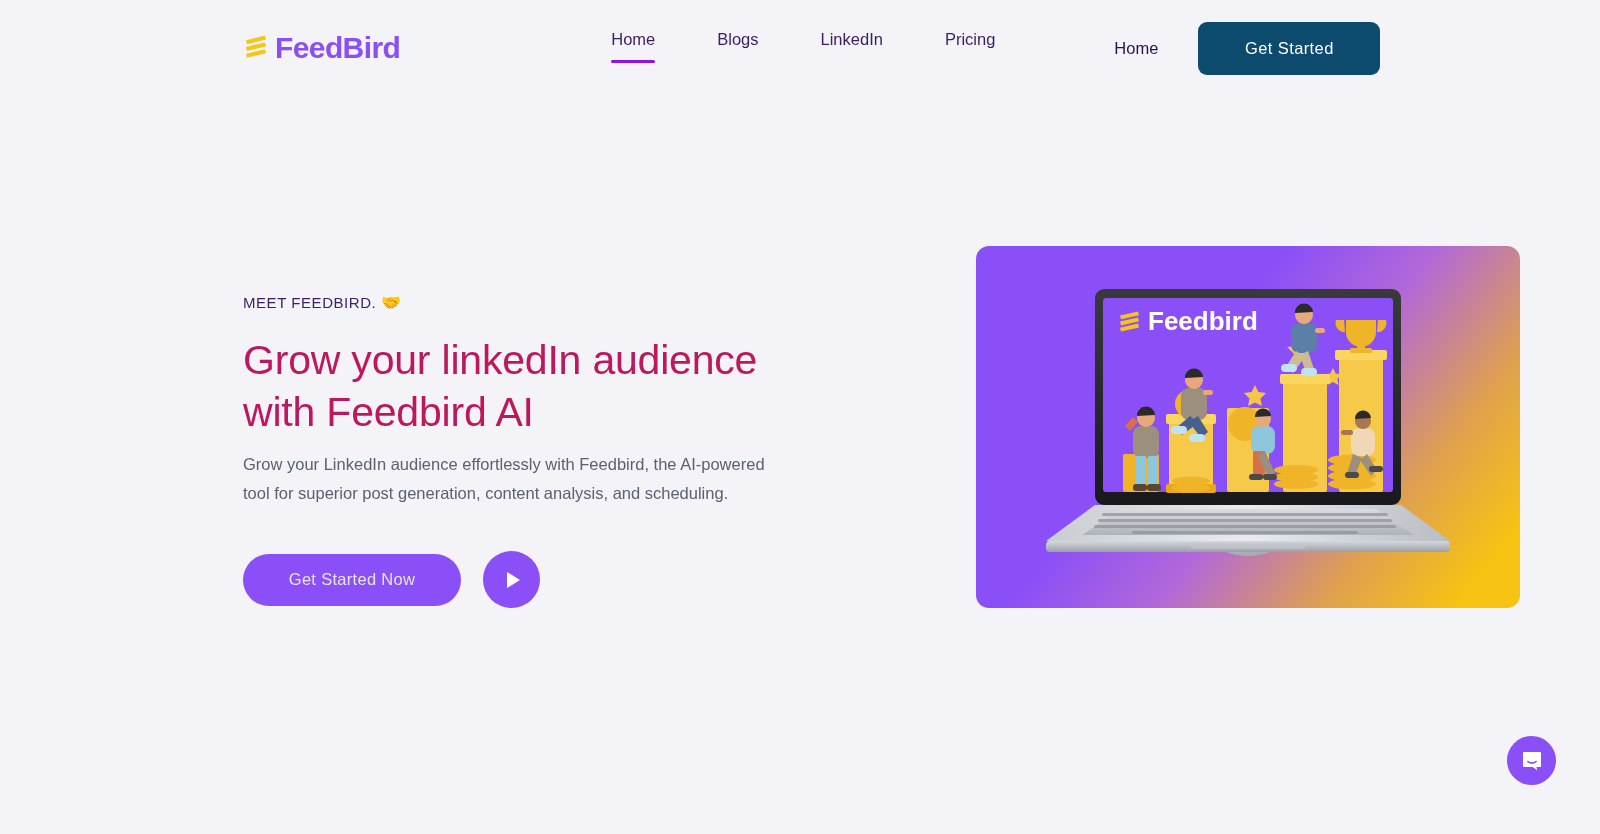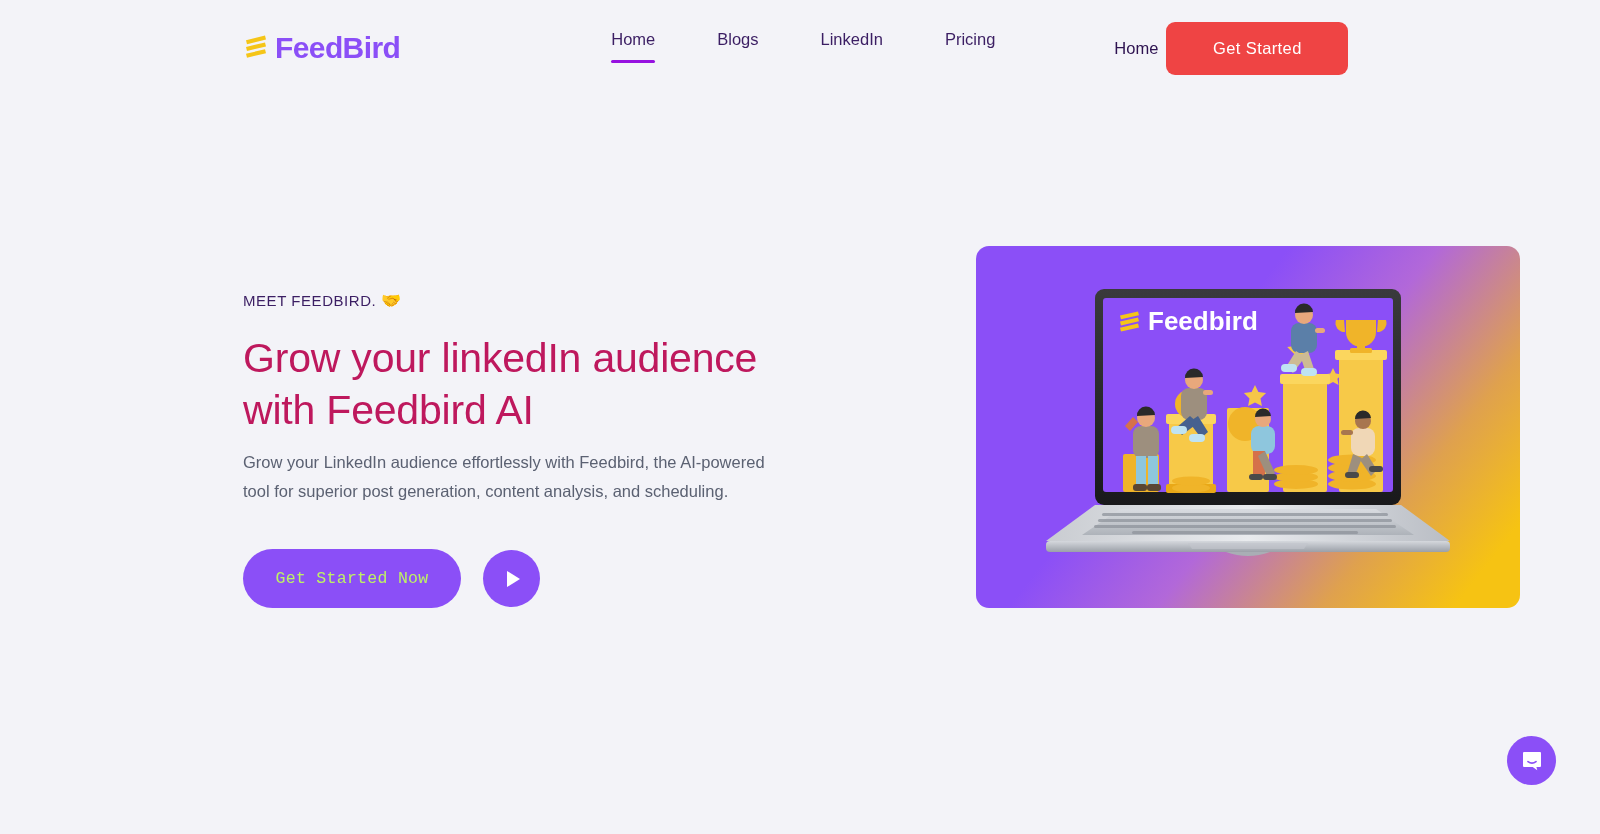--- a/index.html
+++ b/index.html
@@ -79,22 +79,22 @@
     align-items: center;
     margin-left: 119px;
   }
   .login-link {
     font-size: 16.5px;
     color: #2d1250;
     cursor: pointer;
     line-height: 1;
   }
   .get-started-btn {
-    margin-left: 8px;
-    background: #ef4444;
+    margin-left: 40px;
+    background: #0c4a6e;
     color: #ffffff;
     border: none;
     border-radius: 9px;
     width: 182px;
     height: 53px;
     font-size: 16.5px;
     font-family: "Liberation Sans", sans-serif;
     letter-spacing: 0.4px;
     cursor: pointer;
   }
@@ -132,27 +132,27 @@
     line-height: 1.72;
     color: #5b6172;
     width: 545px;
     margin-bottom: 44px;
   }
 
   .hero-actions { display: flex; align-items: center; gap: 22px; }
 
   .cta-btn {
     background: #8b4ff7;
-    color: #bef264;
+    color: #e5e5e5;
     border: none;
     border-radius: 40px;
     width: 218px;
-    height: 59px;
+    height: 52px;
     font-size: 16.5px;
-    font-family: Liberation Mono, monospace;
+    font-family: Liberation Sans, sans-serif;
     letter-spacing: 0.3px;
     cursor: pointer;
   }
 
   .play-btn {
     width: 57px;
     height: 57px;
     border-radius: 50%;
     background: #8b4ff7;
     border: none;

